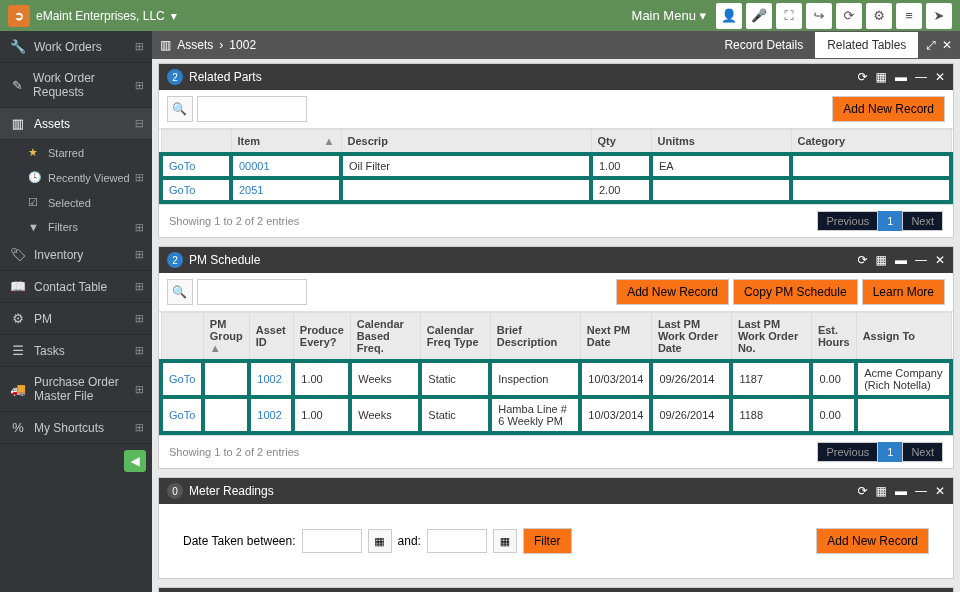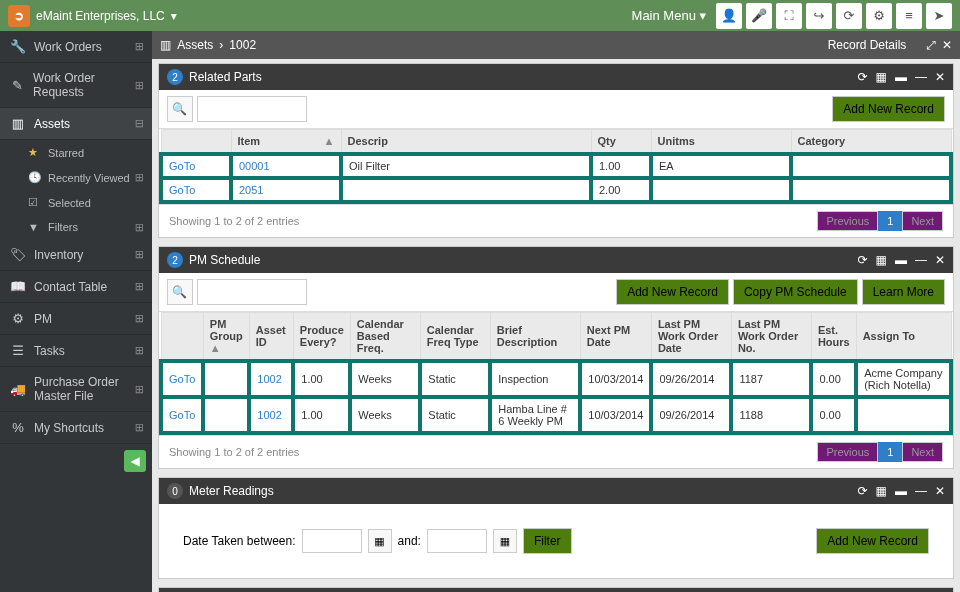--- a/index.html
+++ b/index.html
@@ -30,31 +30,31 @@
 .panel { background: #fff; border: 1px solid #ccc; margin-bottom: 8px; }
 .panel-head { background: #3a3a3a; color: #fff; padding: 5px 8px; display: flex; align-items: center; justify-content: space-between; font-size: 12px; }
 .panel-title { display: flex; align-items: center; gap: 6px; }
 .badge-num { background: #2d7fca; color: #fff; border-radius: 50%; width: 16px; height: 16px; display: inline-flex; align-items: center; justify-content: center; font-size: 10px; }
 .panel-tools { display: flex; gap: 8px; font-size: 12px; }
 .panel-tools span { cursor: pointer; }
 .panel-toolbar { padding: 6px 8px; display: flex; align-items: center; justify-content: space-between; gap: 6px; border-bottom: 1px solid #ddd; }
 .search-group { display: flex; align-items: center; gap: 4px; }
 .search-btn { width: 26px; height: 26px; border: 1px solid #ccc; background: #f8f8f8; display: flex; align-items: center; justify-content: center; cursor: pointer; font-size: 12px; }
 .search-input { width: 110px; height: 26px; border: 1px solid #ccc; padding: 0 4px; font-size: 12px; }
-.btn { border: 1px solid #ccc; background: #4d7c0f; padding: 5px 10px; font-size: 12px; cursor: pointer; }
+.btn { border: 1px solid #ccc; background: #f97316; padding: 5px 10px; font-size: 12px; cursor: pointer; }
 .btn-group { display: flex; gap: 4px; }
 .tbl { width: 100%; border-collapse: collapse; font-size: 11px; }
 .tbl th { background: #eaeaea; border: 1px solid #ddd; padding: 5px 6px; text-align: left; font-weight: bold; color: #444; }
 .tbl td { border: 4px solid #0f766e; padding: 4px 6px; color: #333; }
 .tbl .link { color: #2d7fca; cursor: pointer; }
 .tbl .num { text-align: left; }
 .tbl-footer { display: flex; align-items: center; justify-content: space-between; padding: 6px 10px; font-size: 11px; color: #888; border-top: 1px solid #ddd; }
 .tbl-info { }
 .pager { display: flex; gap: 0; }
-.pager-btn { border: 1px solid #ccc; padding: 3px 8px; font-size: 11px; cursor: pointer; background: #701a75; color: #999; }
+.pager-btn { border: 1px solid #ccc; padding: 3px 8px; font-size: 11px; cursor: pointer; background: #0f172a; color: #999; }
 .pager-btn.active { background: #2d7fca; color: #fff; border-color: #2d7fca; }
 .filter-row { padding: 24px; display: flex; align-items: center; gap: 6px; font-size: 12px; justify-content: space-between; }
 .filter-left { display: flex; align-items: center; gap: 6px; }
 .date-input { width: 60px; height: 24px; border: 1px solid #ccc; padding: 0 4px; }
 .date-btn { width: 24px; height: 24px; border: 1px solid #ccc; background: #f8f8f8; display: flex; align-items: center; justify-content: center; cursor: pointer; font-size: 11px; }
 .nodata { text-align: center; padding: 18px; font-size: 12px; color: #555; }
 .post-tools { display: flex; gap: 6px; margin-left: 8px; }
 .post-tools span { cursor: pointer; font-size: 12px; }
 .content::-webkit-scrollbar { width: 10px; }
 .content::-webkit-scrollbar-thumb { background: #bbb; }
@@ -152,20 +152,21 @@
   <div class="content">
     <div class="crumb-bar">
       <div class="crumb-left">
         <span>▥</span>
         <span>Assets</span>
         <span>›</span>
         <span>1002</span>
       </div>
       <div class="tabs">
         <div class="tab">Record Details</div>
+        <div class="tab active">Related Tables</div>
         <div class="post-tools">
           <span>⤢</span>
           <span>✕</span>
         </div>
       </div>
     </div>
 
     <div class="panel-wrap">
 
       <div class="panel">

